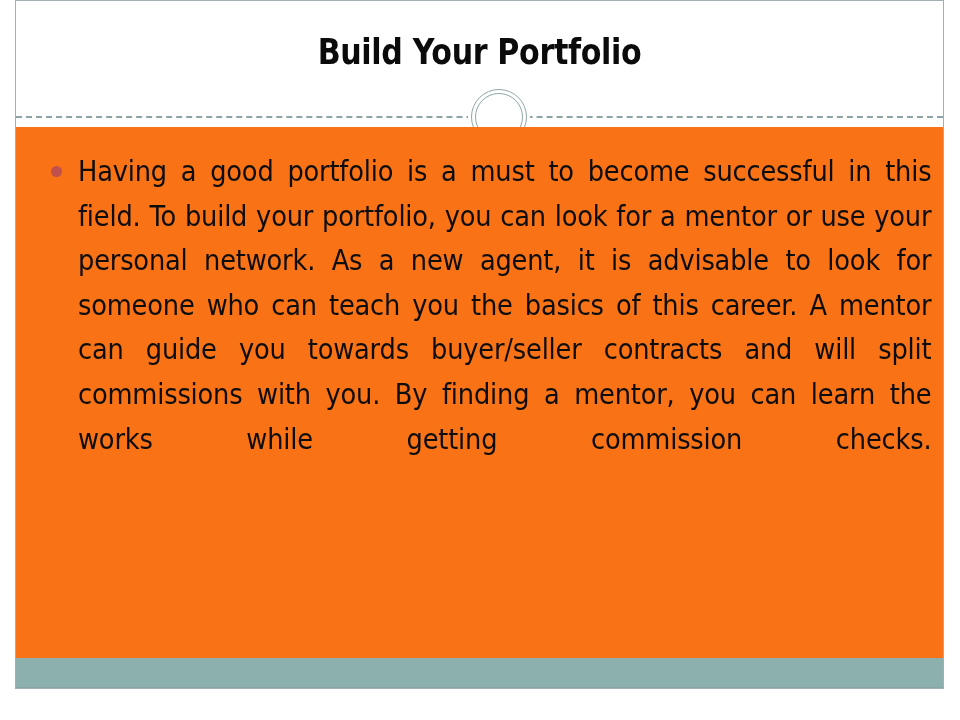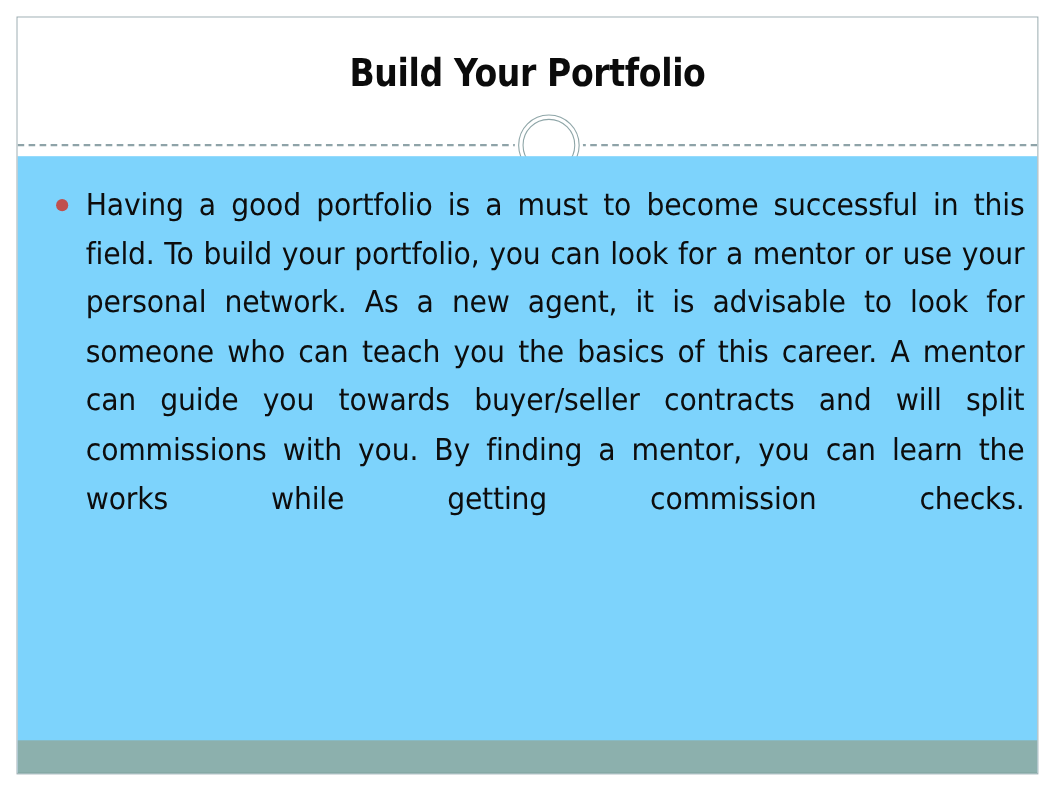--- a/index.html
+++ b/index.html
@@ -20,21 +20,21 @@
     width: 960px;
     height: 720px;
     background: #ffffff;
     box-sizing: border-box;
   }
 
   
   .slide-frame {
     position: absolute;
     left: 15px;
-    top: 15px;
+    top: 0;
     width: 929px;
     height: 689px;
     border: 1px solid #9fb0b4;
     box-sizing: border-box;
     background: #ffffff;
     overflow: hidden;
   }
 
   
   .title-band {
@@ -106,21 +106,21 @@
     box-sizing: border-box;
   }
 
   
   .body-band {
     position: absolute;
     left: 0;
     top: 126px;
     width: 100%;
     bottom: 0;
-    background: #7dd3fc;
+    background: #f97316;
   }
 
   .content-list {
     position: absolute;
     left: 26px;
     top: 22px;
     right: 12px;
     margin: 0;
     padding: 0;
     list-style: none;

